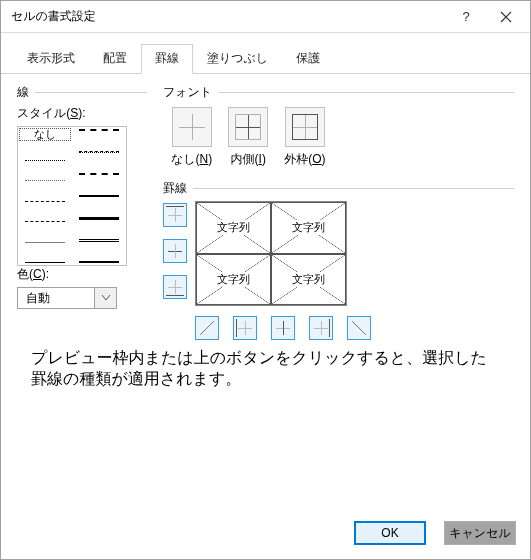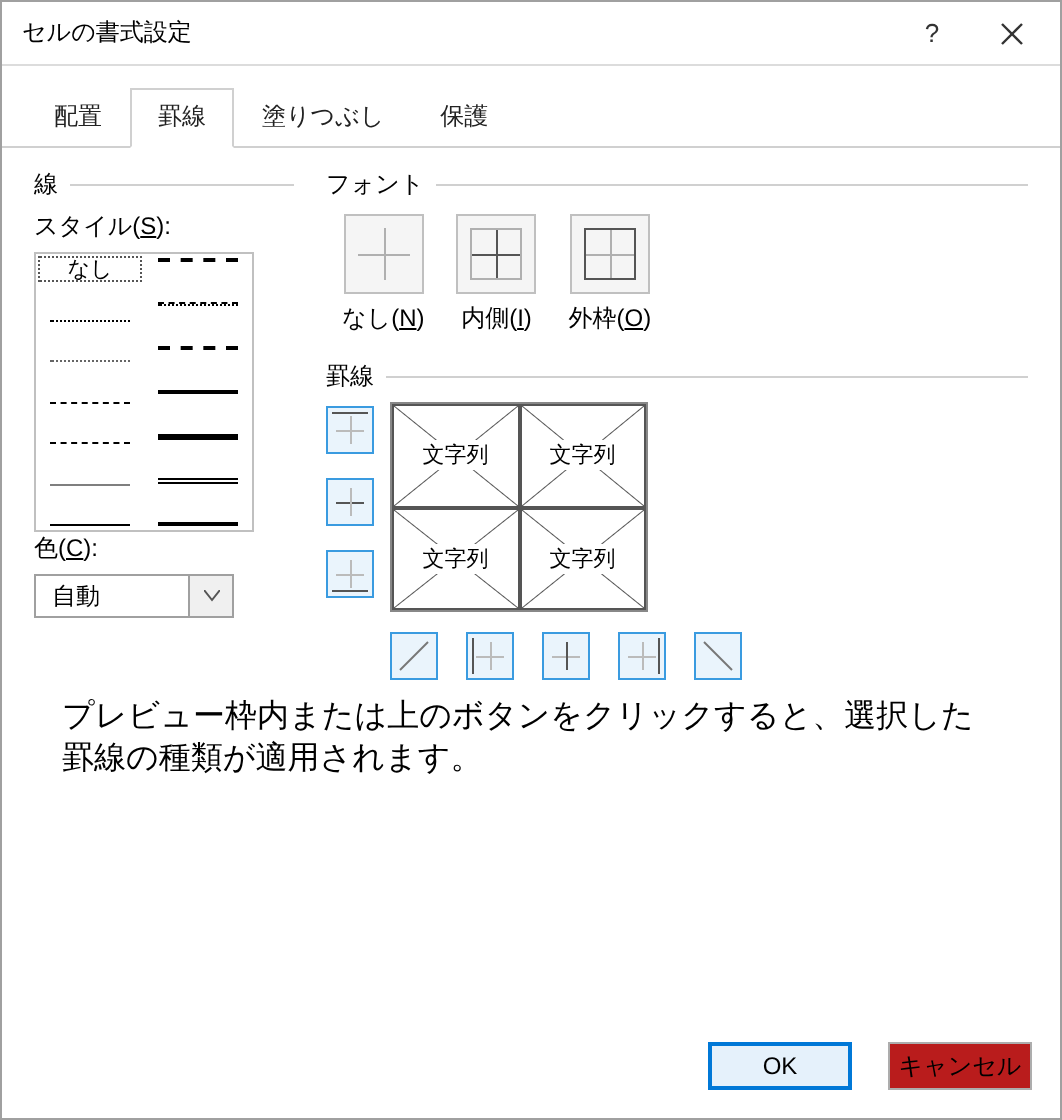--- a/index.html
+++ b/index.html
@@ -190,21 +190,21 @@
   }
   .toggle-inner {
     width: 14px;
     height: 14px;
     position: relative;
   }
   .toggle-inner .cross-h { position: absolute; top: 50%; left: 0; width: 100%; height: 1px; background: #bbb; }
   .toggle-inner .cross-v { position: absolute; left: 50%; top: 0; height: 100%; width: 1px; background: #bbb; }
 
   .preview {
-    width: 129px;
+    width: 152px;
     height: 105px;
     border: 1px solid #888;
     display: grid;
     grid-template-columns: 1fr 1fr;
     grid-template-rows: 1fr 1fr;
     background: #fff;
   }
   .preview .cell {
     border: 1px solid #555;
     position: relative;
@@ -237,21 +237,21 @@
   .footer {
     display: flex;
     justify-content: flex-end;
     gap: 18px;
     padding: 10px 14px 14px;
   }
   .btn {
     min-width: 72px;
     height: 24px;
     border: 1px solid #adadad;
-    background: #b91c1c;
+    background: #a3a3a3;
     display: flex;
     align-items: center;
     justify-content: center;
     font-size: 12px;
   }
   .btn.default { border: 2px solid #0078d7; background: #e5f1fb; }
 </style>
 </head>
 <body>
 
@@ -262,20 +262,21 @@
     <div class="ctl">?</div>
     <div class="ctl">
       <svg width="12" height="12" viewBox="0 0 12 12">
         <line x1="1" y1="1" x2="11" y2="11" stroke="#333" stroke-width="1.2"></line>
         <line x1="11" y1="1" x2="1" y2="11" stroke="#333" stroke-width="1.2"></line>
       </svg>
     </div>
   </div>
 
   <div class="tabs">
+    <div class="tab">表示形式</div>
     <div class="tab">配置</div>
     <div class="tab active">罫線</div>
     <div class="tab">塗りつぶし</div>
     <div class="tab">保護</div>
   </div>
 
   <div class="content">
 
     <div class="col-left">
       <div class="group-label">

